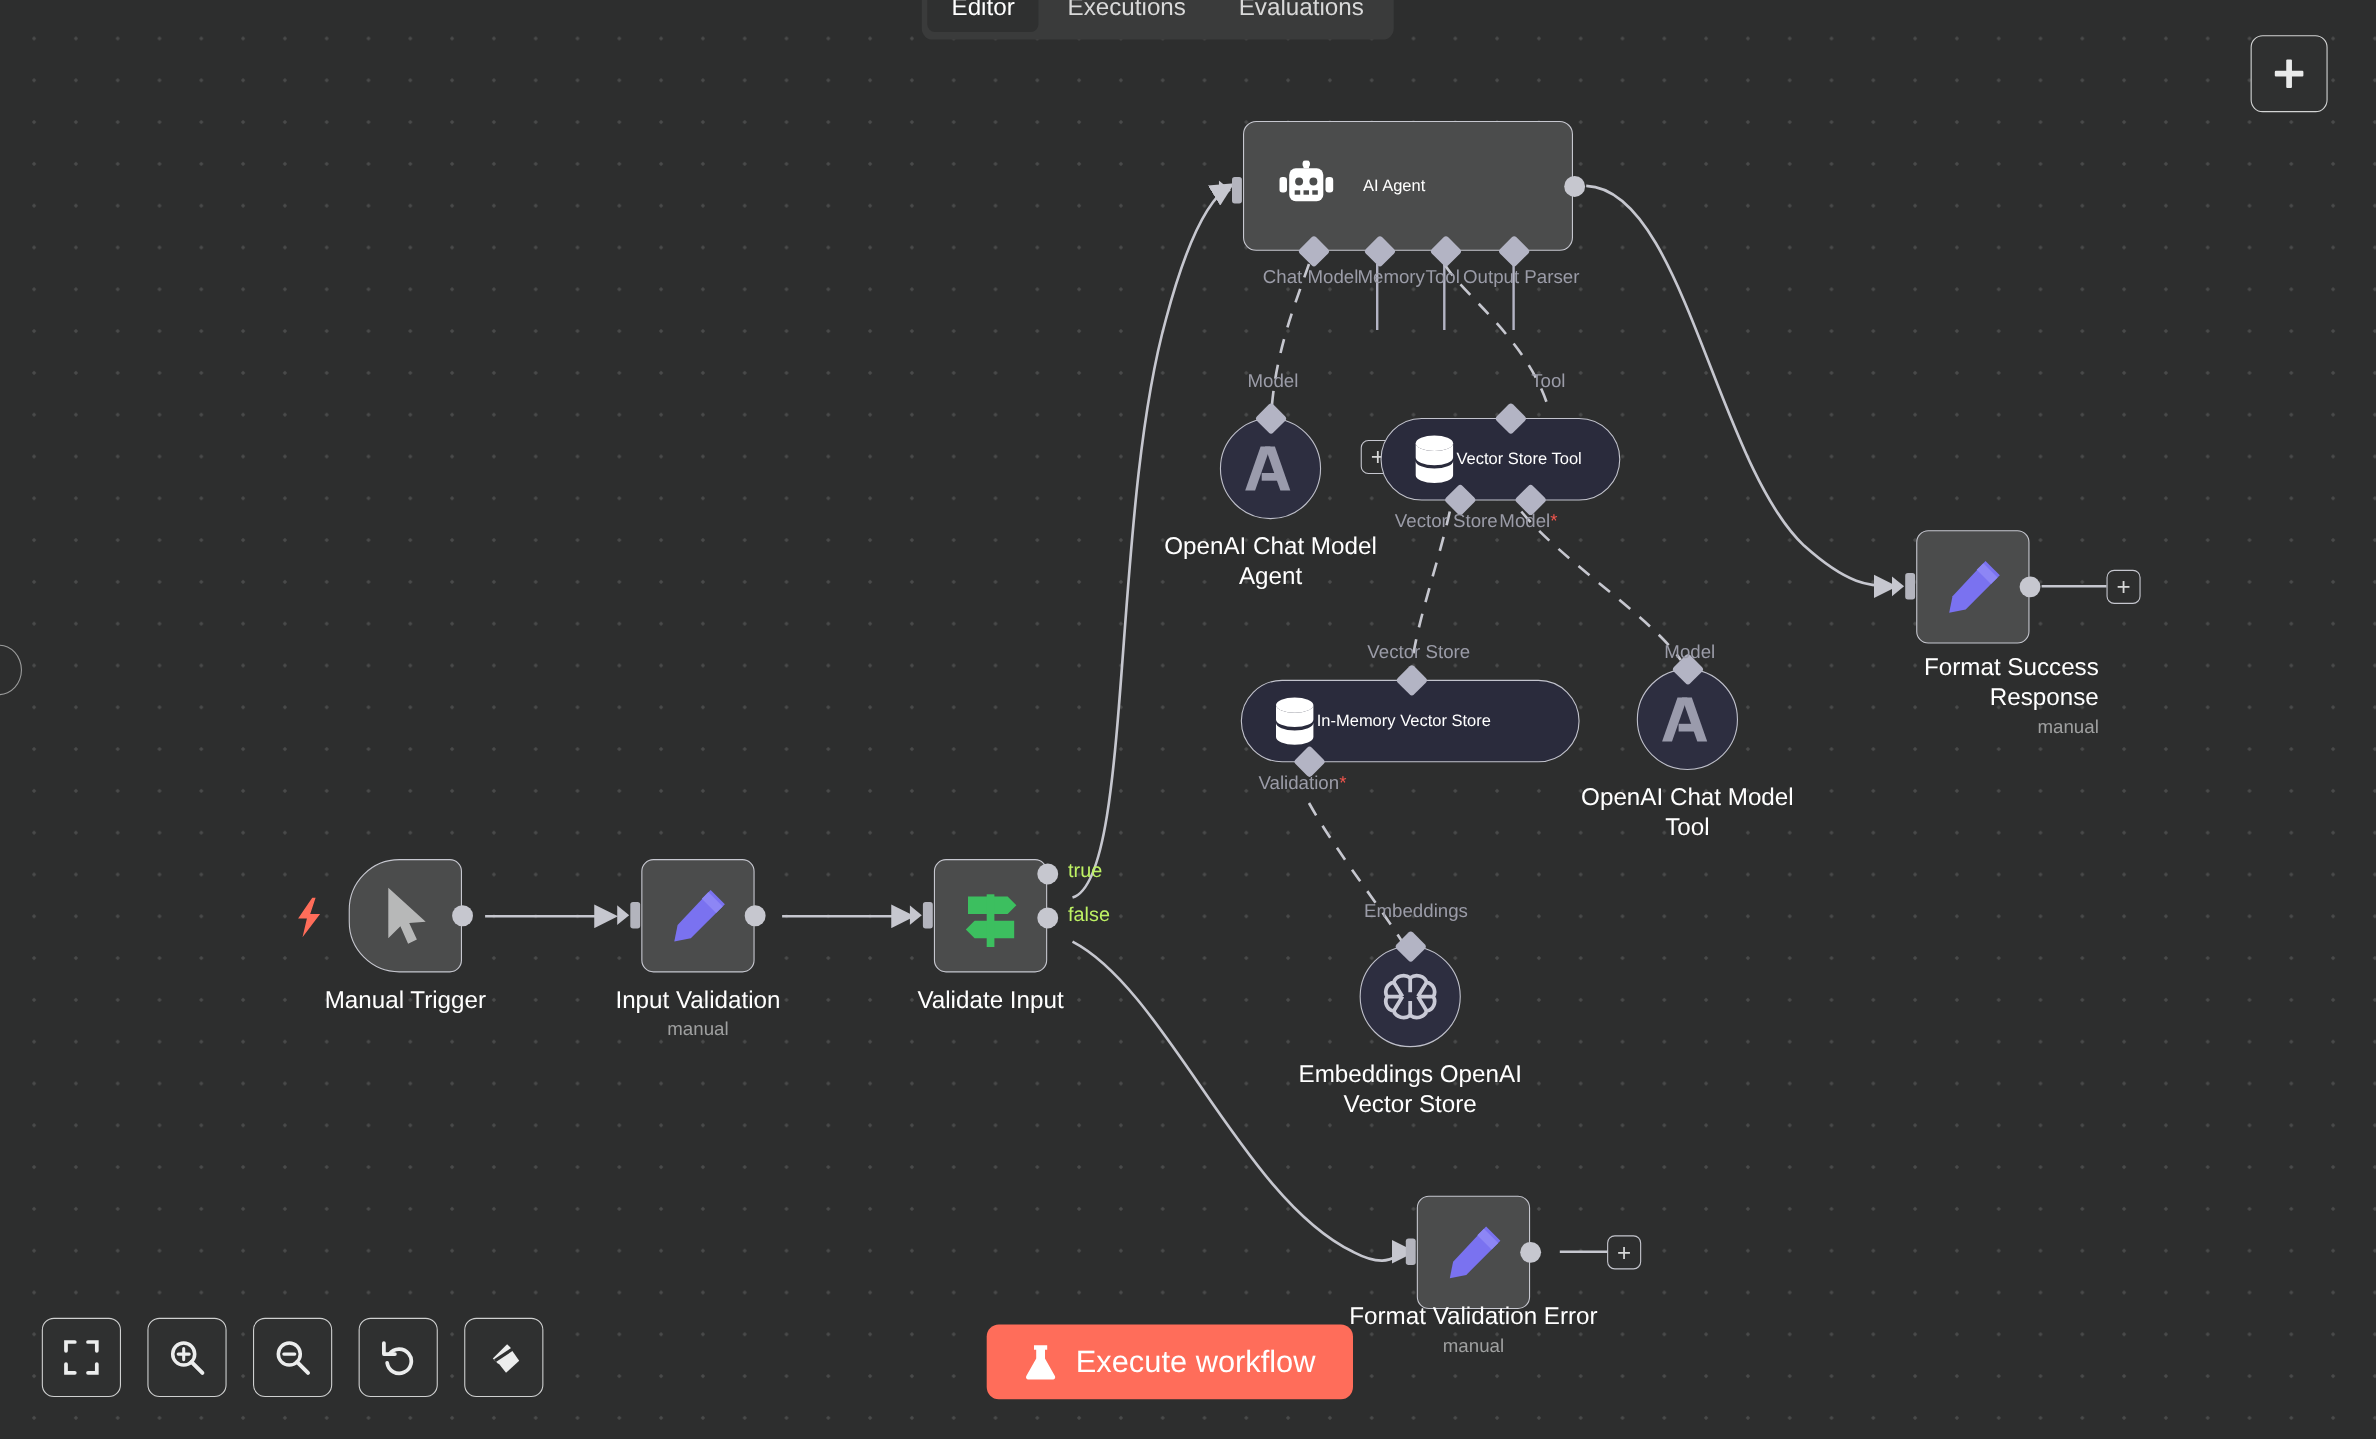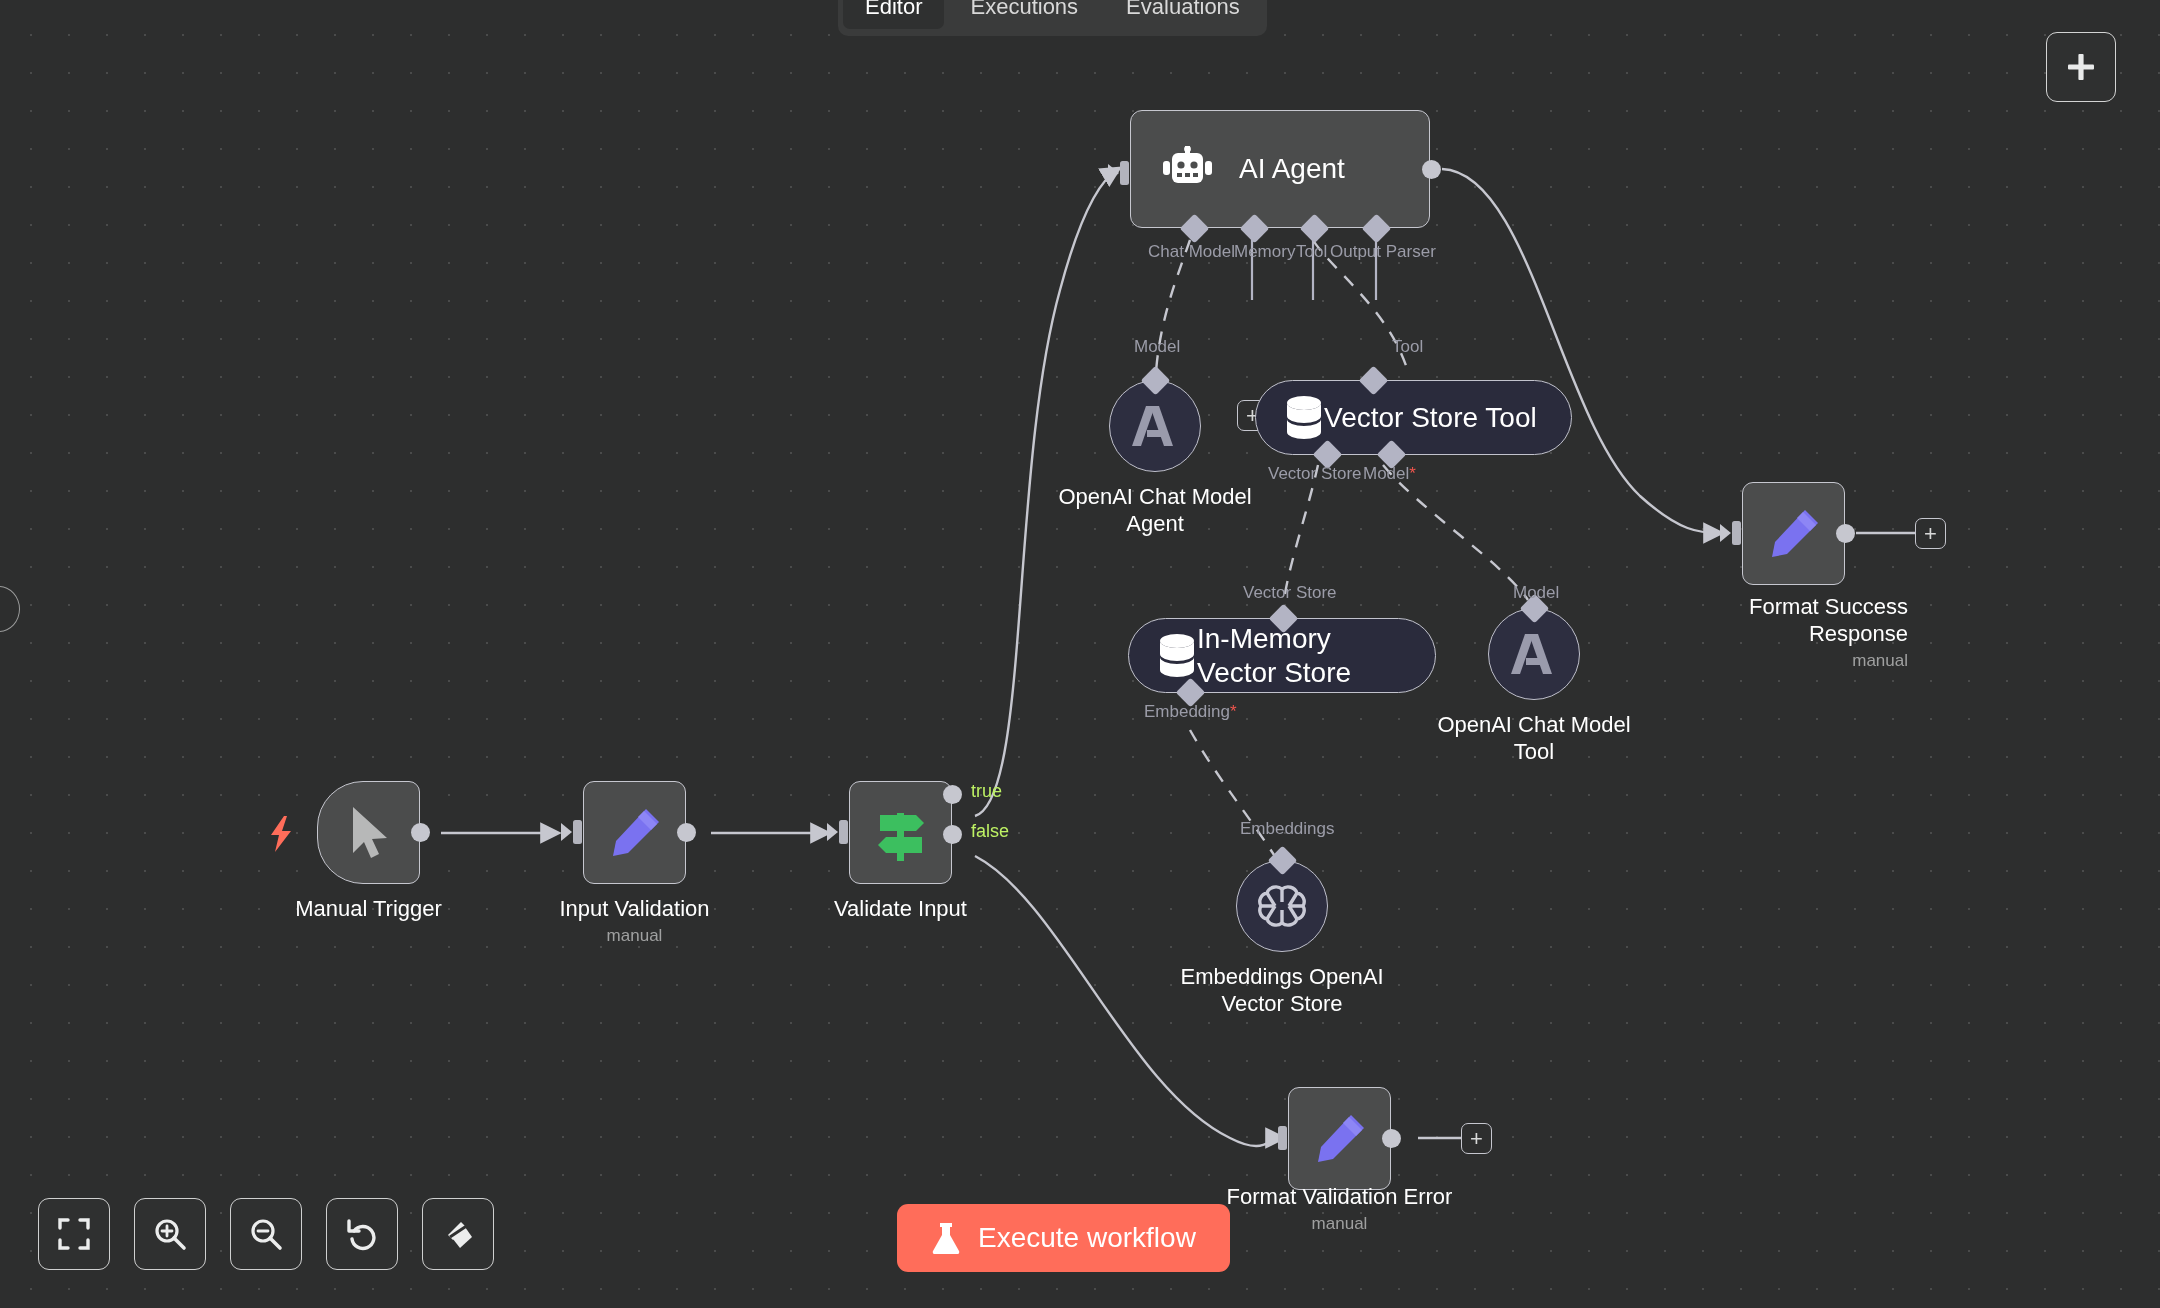--- a/index.html
+++ b/index.html
@@ -45,21 +45,21 @@
     width:92px; height:92px; border-radius:50%;
     background:#2d2e40; border:1.6px solid #bfc0cb;
     display:flex; align-items:center; justify-content:center;
   }
   .cap {
     position:absolute; left:50%; transform:translateX(-50%);
     text-align:center; font-size:22px; color:#fff; white-space:nowrap; line-height:1.22;
   }
   .cap.wrap { white-space:normal; width:230px; }
   .sub { display:block; font-size:17px; color:#9fa0a0; margin-top:3px; }
-  .pname { font-size:28px; color:#fff; }
+  .pname { font-size:15px; color:#fff; }
 
   
   .dot { position:absolute; width:19px; height:19px; border-radius:50%; background:#c6c7cf; z-index:21; }
   .inarrow { position:absolute; z-index:21; }
   .plus {
     position:absolute; width:31px; height:31px; border:1.6px solid #c6c7cf;
     border-radius:7px; display:flex; align-items:center; justify-content:center;
     color:#d7d8d8; font-size:22px; line-height:1; z-index:22; background:#2d2e2e;
   }
   .diamond {
@@ -295,21 +295,21 @@
   <div class="pill" style="width:308px;">
     <svg width="40" height="46" viewBox="0 0 40 46">
       <ellipse cx="20" cy="8" rx="17" ry="7" fill="#fff"></ellipse>
       <path d="M3,8 L3,21 A17,7 0 0 0 37,21 L37,8 A17,7 0 0 1 3,8 Z" fill="#fff"></path>
       <path d="M3,24 L3,37 A17,7 0 0 0 37,37 L37,24 A17,7 0 0 1 3,24 Z" fill="#fff"></path>
     </svg>
     <span class="pname" style="white-space:normal; width:175px; line-height:1.2;">In-Memory Vector Store</span>
   </div>
   <div class="diamond" style="left:52px; top:64px;"></div>
   <div class="plabel" style="left:16px; top:84px;">
-    <span>Embedding</span><span class="req">*</span>
+    <span>Validation</span><span class="req">*</span>
   </div>
 </div>
 
 <div class="node" style="left:1488px; top:608px;">
   <div class="diamond" style="left:36px; top:-10px;"></div>
   <div class="circ">
     <svg width="54" height="44" viewBox="0 0 54 44">
       <path d="M4,42 L18,2 L27,2 L13,42 Z" fill="#9a9bac"></path>
       <path d="M22,2 L31,2 L45,42 L36,42 Z" fill="#9a9bac"></path>
       <rect x="19" y="26" width="14" height="7" fill="#9a9bac"></rect>

